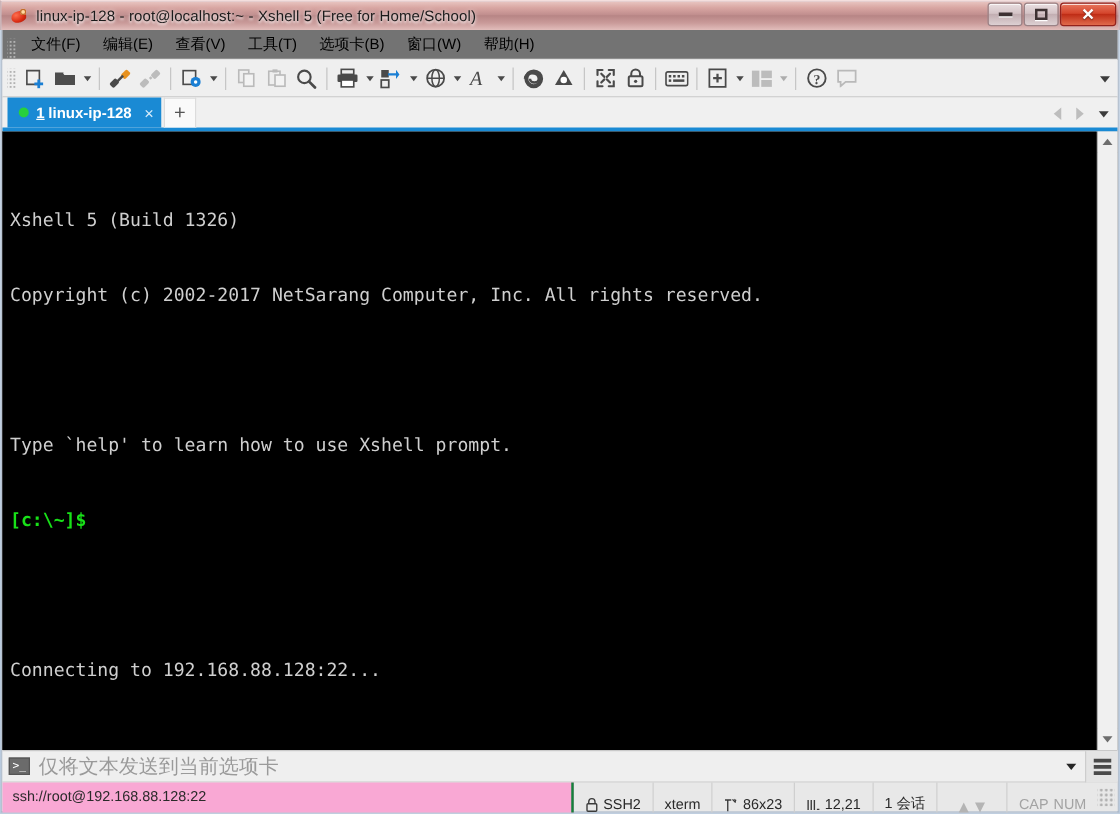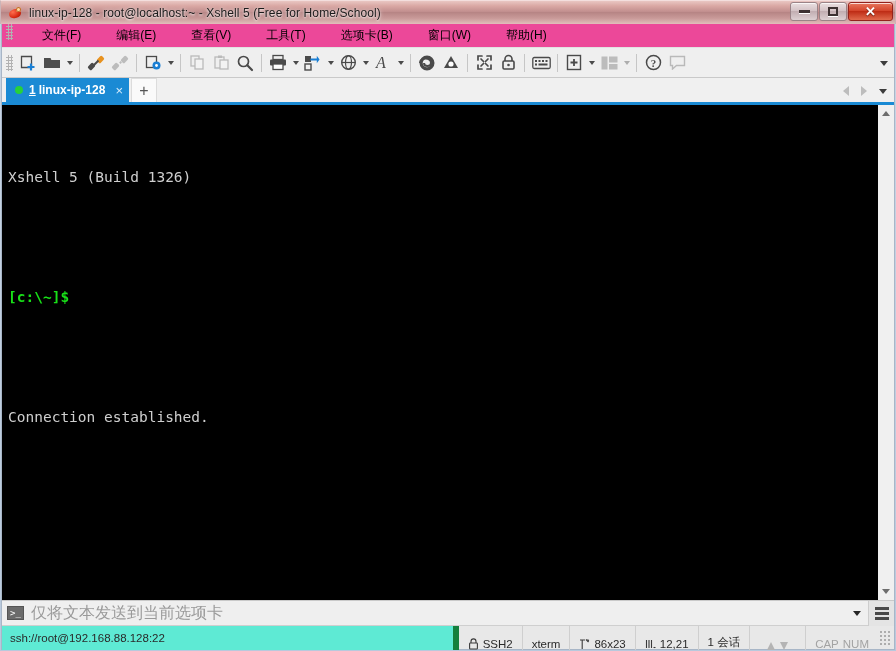--- a/index.html
+++ b/index.html
@@ -95,26 +95,25 @@
     border-left: 1px solid #a8b6c7;
     border-right: 1px solid #a8b6c7;
     border-bottom: 1px solid #a8b6c7;
     display: flex; flex-direction: column;
     min-height: 0;
   }
 
   
   .menubar {
     height: 24px;
-    background: #ec4899;
-    display: flex; align-items: flex-start;
+    background: #737373;
+    display: flex; align-items: flex-end;
     border-bottom: 1px solid #e2e2e2;
     padding-left: 4px;
     flex: 0 0 auto;
-    gap: 17px;
   }
   .grip {
     width: 7px; height: 16px;
     margin-right: 3px;
     background-image: radial-gradient(circle, #b2b2b2 1px, transparent 1.1px);
     background-size: 3px 3px;
     background-position: 1px 1px;
     flex: 0 0 auto;
   }
   .menu-item {
@@ -352,24 +351,24 @@
     background: #e8e8e8;
     border-top: 1px solid #cfcfcf;
     display: flex; align-items: center;
     font-size: 11.5px;
     color: #2a2a2a;
     flex: 0 0 auto;
   }
   .st-url {
     flex: 1 1 auto;
     padding-left: 8px;
-    border-right: 6px solid #15803d;
+    border-right: 2px solid #15803d;
     height: 24px;
     display: flex; align-items: center;
-    background: #5eead4;
+    background: #f9a8d4;
   }
   .st-cell {
     padding: 0 9px;
     height: 24px;
     display: flex; align-items: flex-end; gap: 4px;
     border-right: 1px solid #cfcfcf;
     white-space: nowrap;
   }
   .st-cell.noborder { border-right: none; }
   .st-dim { color: #a3a3a3; }
@@ -617,24 +616,26 @@
       <div class="tabbar-right">
         <div class="nav-arrow left"></div>
         <div class="nav-arrow right"></div>
         <div class="tab-menu"></div>
       </div>
     </div>
 
     <div class="term-wrap">
       <div class="terminal">
         <div class="term-line">Xshell 5 (Build 1326)</div>
+        <div class="term-line">Copyright (c) 2002-2017 NetSarang Computer, Inc. All rights reserved.</div>
         <div class="term-line"></div>
+        <div class="term-line">Type `help' to learn how to use Xshell prompt.</div>
         <div class="term-line green">[c:\~]$</div>
         <div class="term-line"></div>
-        <div class="term-line">Connection established.</div>
+        <div class="term-line">Connecting to 192.168.88.128:22...</div>
         
         
         
         
       </div>
       <div class="vscroll">
         <div class="vs-btn up"></div>
         <div class="vs-track"></div>
         <div class="vs-btn down"></div>
       </div>

